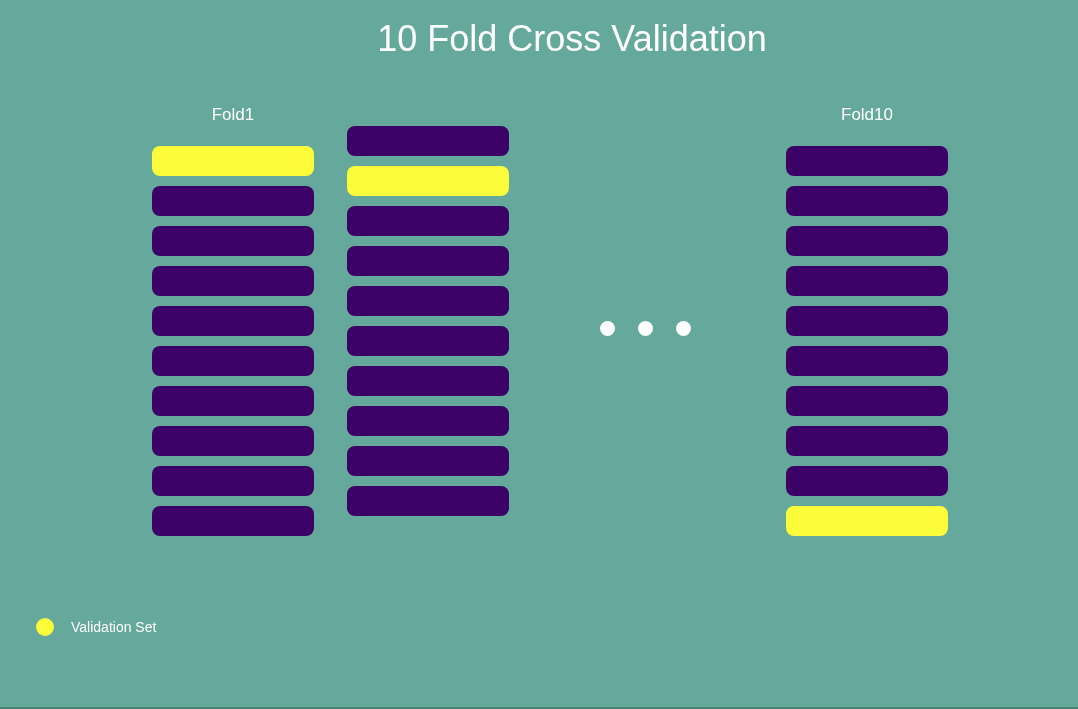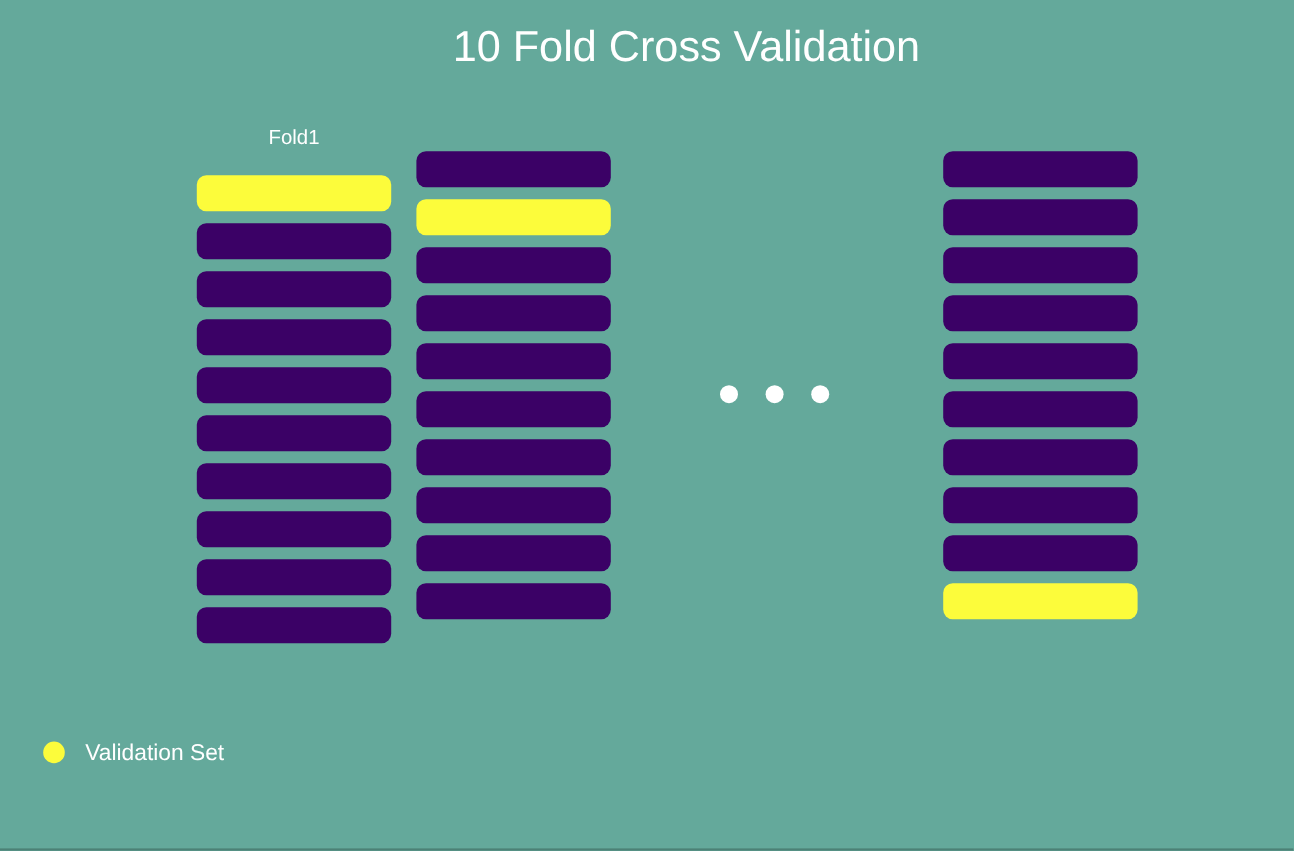--- a/index.html
+++ b/index.html
@@ -22,21 +22,21 @@
     color: var(--text, #ffffff);
     font-size: 36px;
     line-height: 1;
     white-space: nowrap;
   }
   .fold-col {
     position: absolute;
     top: 105px;
     width: 162px;
   }
-  .fold-col-0 { left: 164px; }
+  .fold-col-0 { left: 152px; }
   .fold-col-1 { left: 347px; }
   .fold-col-2 { left: 786px; }
   .fold-label {
     color: var(--text, #ffffff);
     font-size: 17px;
     line-height: 20px;
     height: 20px;
     text-align: center;
   }
   .bars { margin-top: 21px; }
@@ -75,21 +75,21 @@
     width: 18px;
     height: 18px;
     border-radius: 50%;
     margin-right: 17px;
     flex: 0 0 auto;
   }
   .legend-swatch.validation { background: var(--validation, #fcfc3b); }
   .legend-swatch.training   { background: var(--training, #3b0166); }
   .legend-label {
     color: var(--text, #ffffff);
-    font-size: 19px;
+    font-size: 14px;
     line-height: 1;
     white-space: nowrap;
   }
   .bottom-strip {
     position: absolute;
     left: 0;
     bottom: 0;
     width: 100%;
     height: 2px;
     background: var(--bottom-strip, #4c8176);
@@ -124,20 +124,21 @@
         <div class="bar training"></div>
         <div class="bar training"></div>
         <div class="bar training"></div>
         <div class="bar training"></div>
         <div class="bar training"></div>
         <div class="bar training"></div>
         <div class="bar training"></div>
       </div>
     </div>
     <div class="fold-col fold-col-2">
+      <div class="fold-label">Fold10</div>
       <div class="bars">
         <div class="bar training"></div>
         <div class="bar training"></div>
         <div class="bar training"></div>
         <div class="bar training"></div>
         <div class="bar training"></div>
         <div class="bar training"></div>
         <div class="bar training"></div>
         <div class="bar training"></div>
         <div class="bar training"></div>

